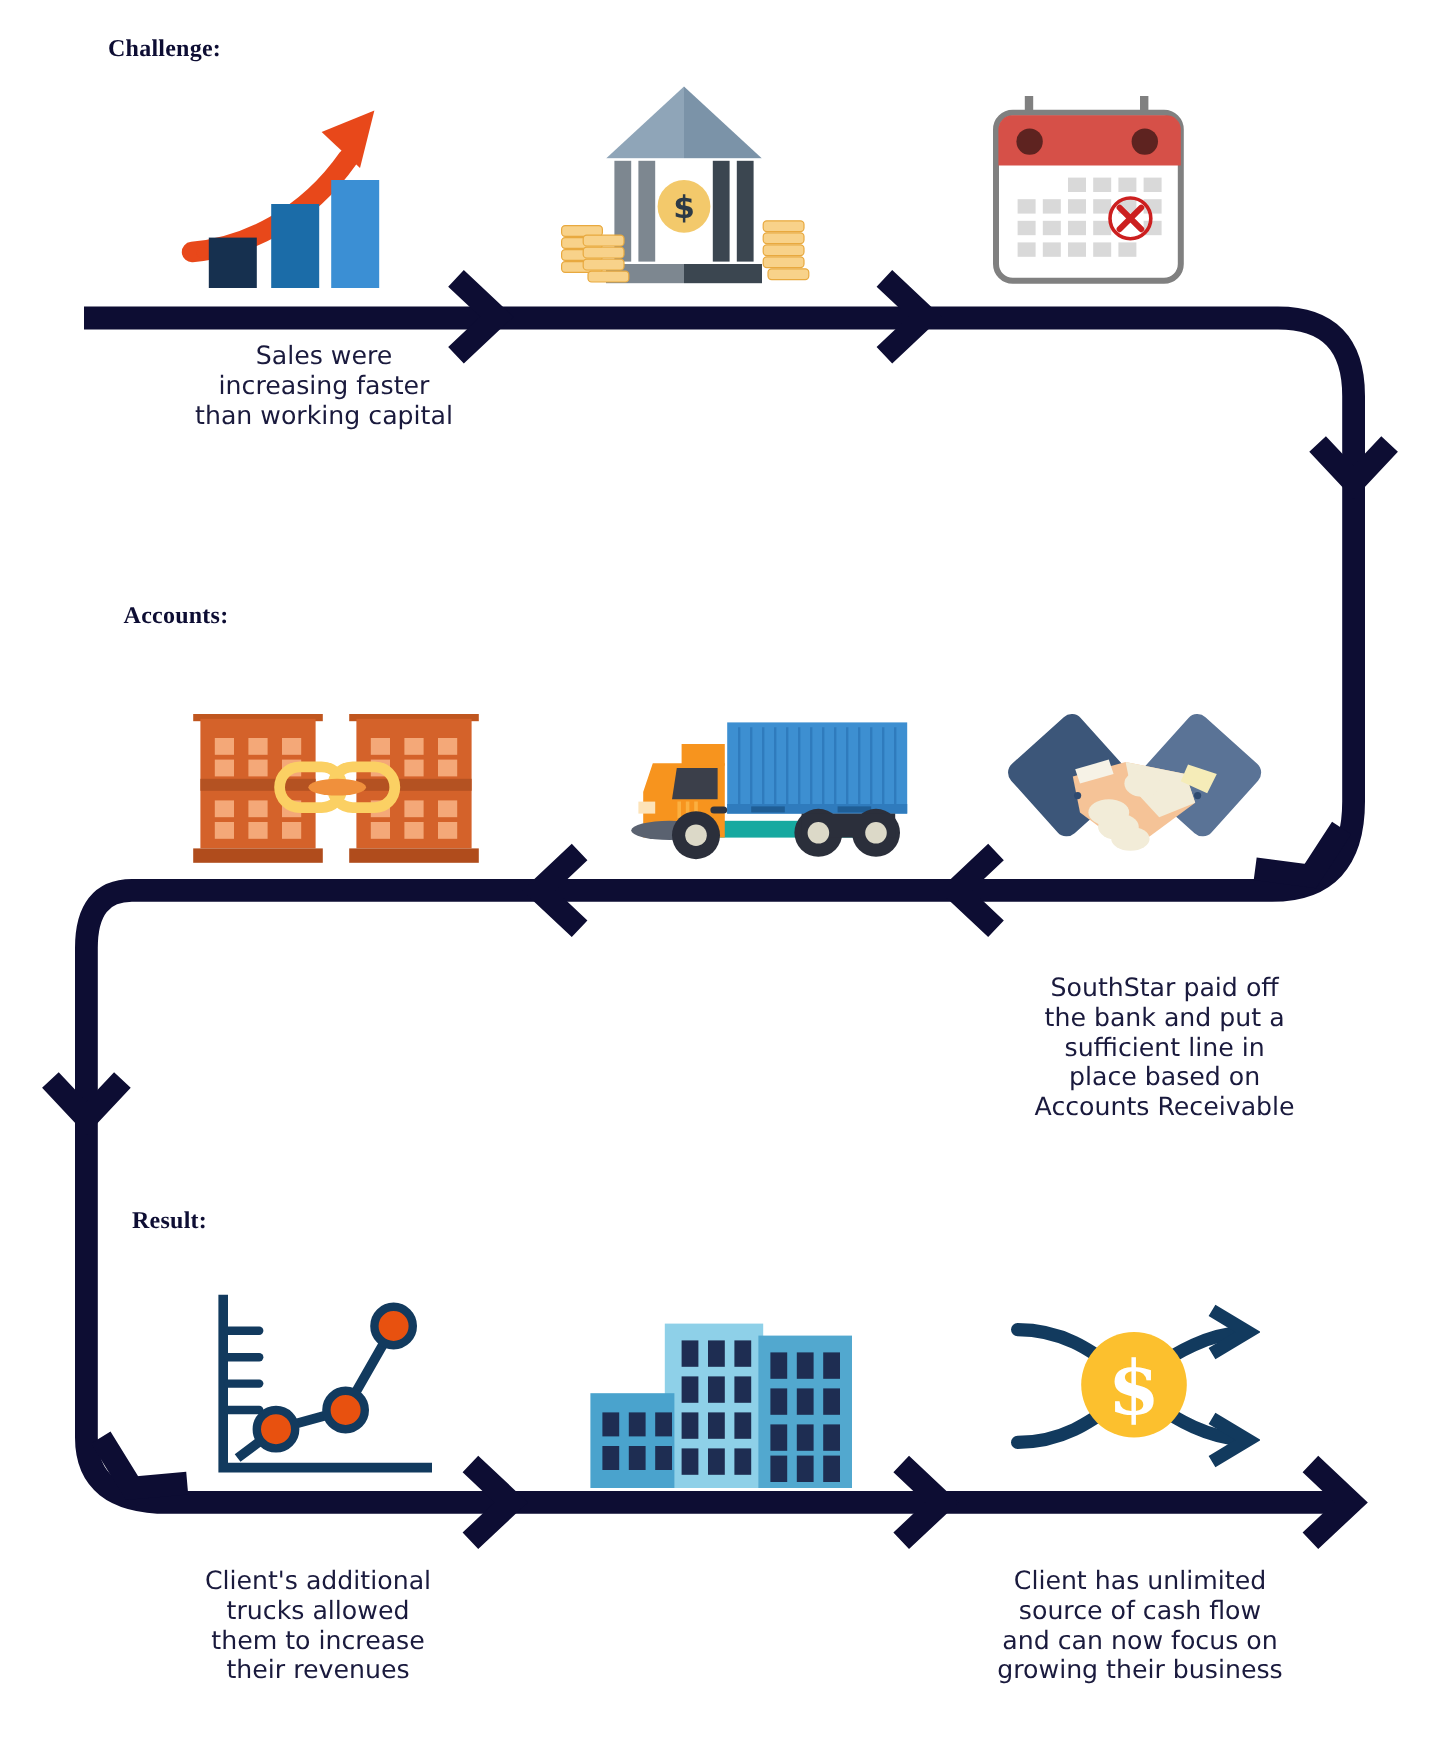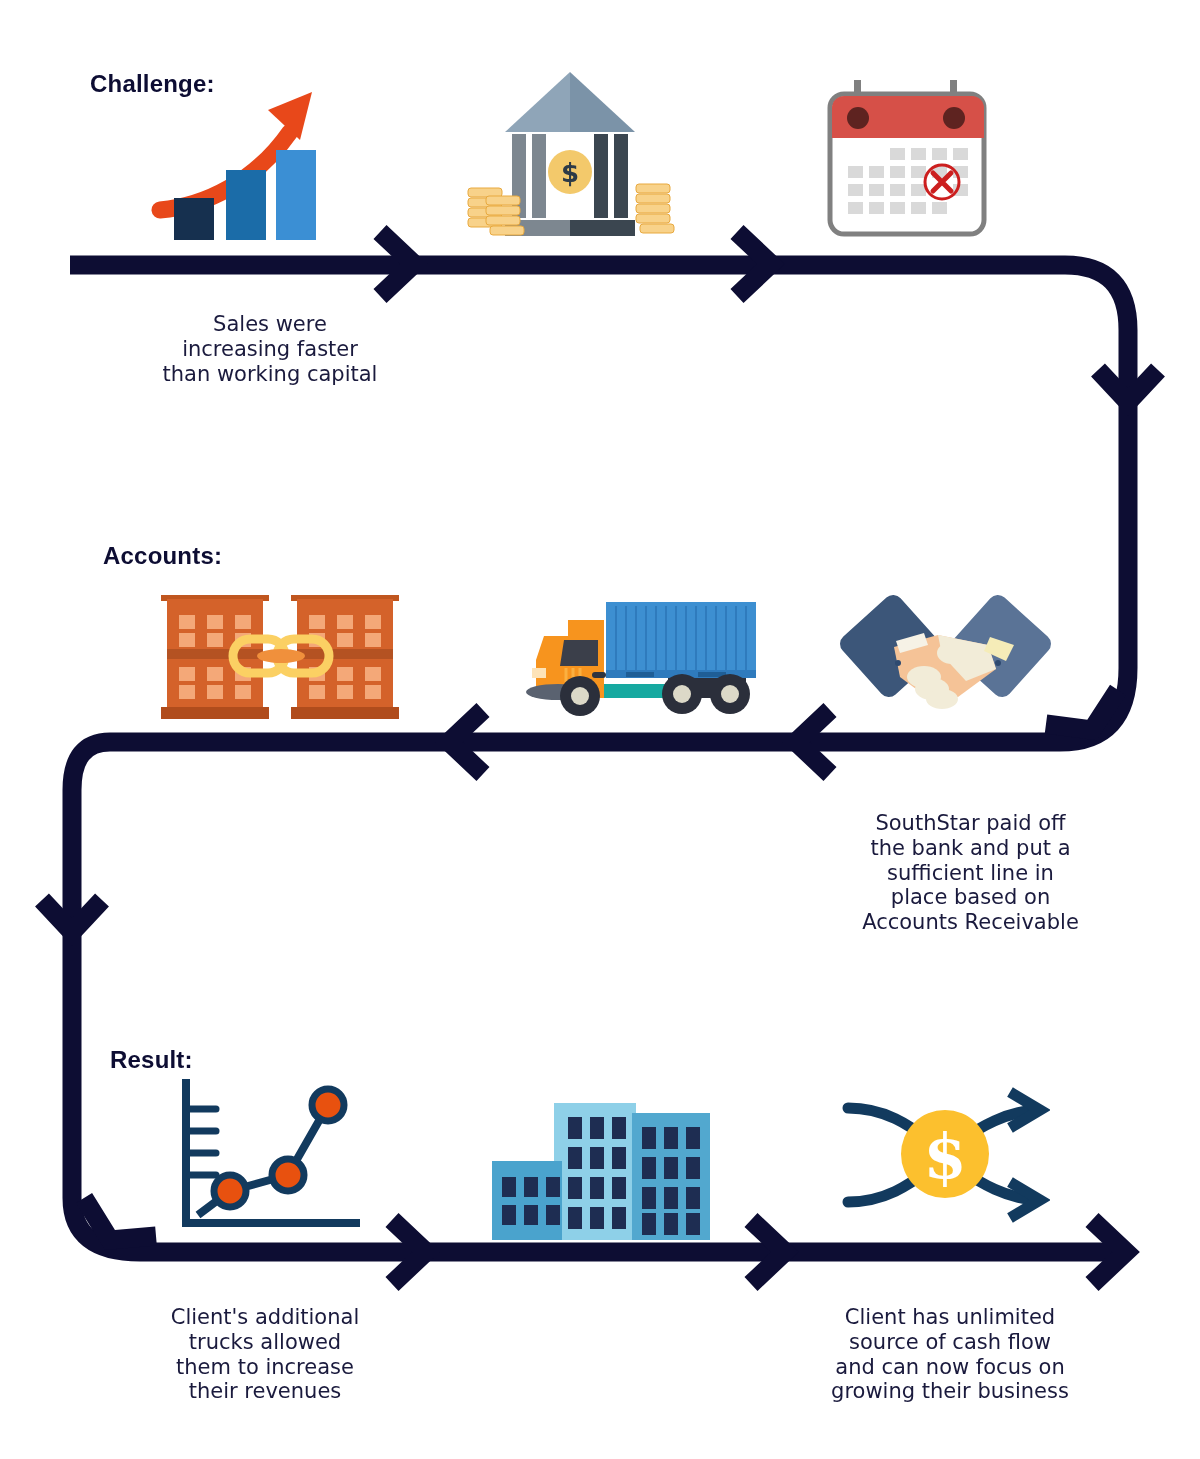--- a/index.html
+++ b/index.html
@@ -6,27 +6,26 @@
   html, body {
     width: 1200px; height: 1459px;
     background: #ffffff;
     font-family: "DejaVu Sans", "Liberation Sans", sans-serif;
     overflow: hidden;
   }
   #stage { position: relative; width:1200px; height:1459px; }
 
   .section-heading{
     position:absolute;
-    font-family:Liberation Sans, sans-serif;
+    font-family:Liberation Serif, serif;
     font-weight:bold;
-    font-size:24px;
+    font-size:20px;
     letter-spacing:0.2px;
     color:#0d0d33;
     white-space:nowrap;
-    margin-top:40px;
   }
 
   .caption{
     position:absolute;
     text-align:center;
     color:#1a1a3d;
     font-size:21px;
     line-height:1.18;
     font-family:"DejaVu Sans","Liberation Sans",sans-serif;
   }
@@ -146,21 +145,21 @@
           <rect x="51" y="132" width="15" height="12"></rect>
         <rect x="72" y="132" width="15" height="12"></rect>
           <rect x="93" y="132" width="15" height="12"></rect>
         <rect x="114" y="132" width="15" height="12"></rect>
       </g>
       <circle cx="124" cy="112" r="17" fill="none" stroke="#cc1f1f" stroke-width="3"></circle>
       <path d="M115 103 L133 121 M133 103 L115 121" stroke="#cc1f1f" stroke-width="5" stroke-linecap="round"></path>
     </svg>
   </div>
 
-  <div class="caption" style="left:95px; top:312px; width:350px;">Sales were<br>increasing faster<br>than working capital</div>
+  <div class="caption" style="left:95px; top:284px; width:350px;">Sales were<br>increasing faster<br>than working capital</div>
 
   <div class="icon-box" style="left:155px; top:583px; width:250px; height:145px;">
     <svg viewBox="0 0 250 145" width="250" height="145">
       <g>
         <rect x="6" y="12" width="108" height="6" fill="#c0561f"></rect>
         <rect x="12" y="16" width="96" height="108" fill="#d4622a"></rect>
         <rect x="12" y="66" width="96" height="10" fill="#b45222"></rect>
         <rect x="6" y="124" width="108" height="12" fill="#b04c1c"></rect>
         <g fill="#f4a878">
           <rect x="24" y="32" width="16" height="14"></rect>

